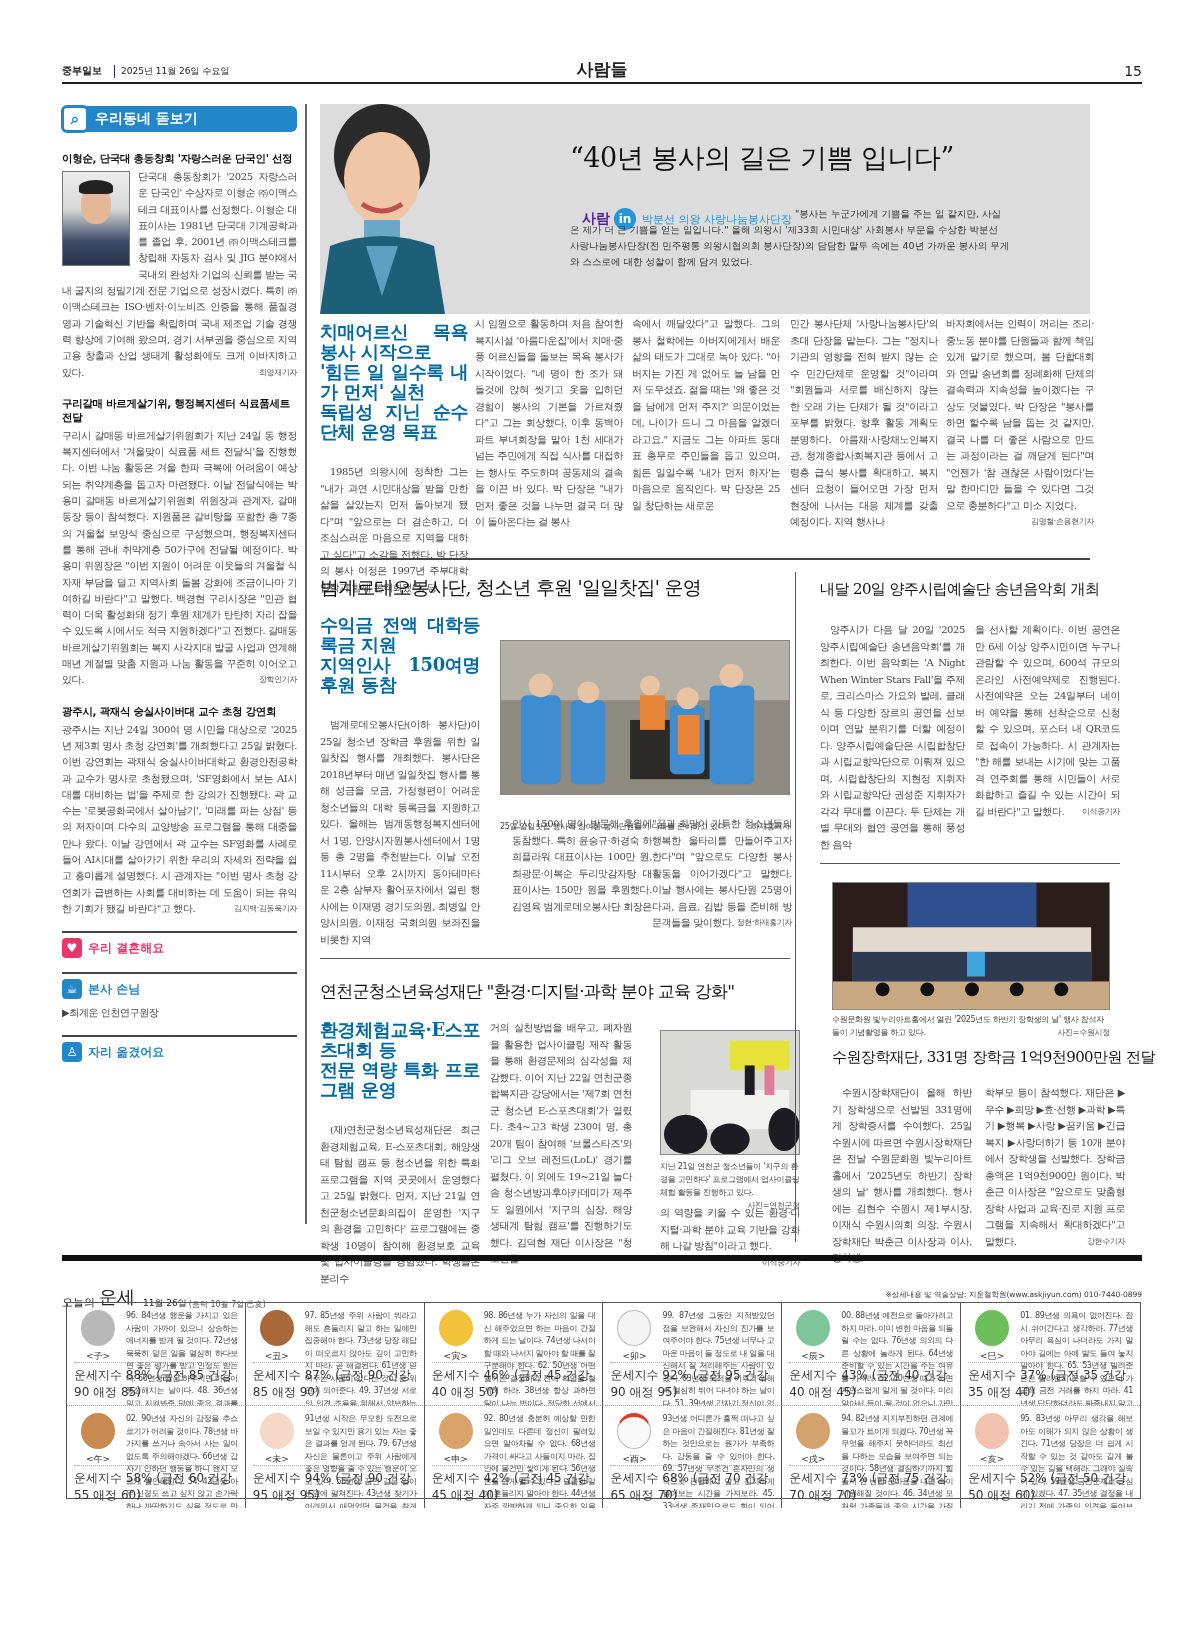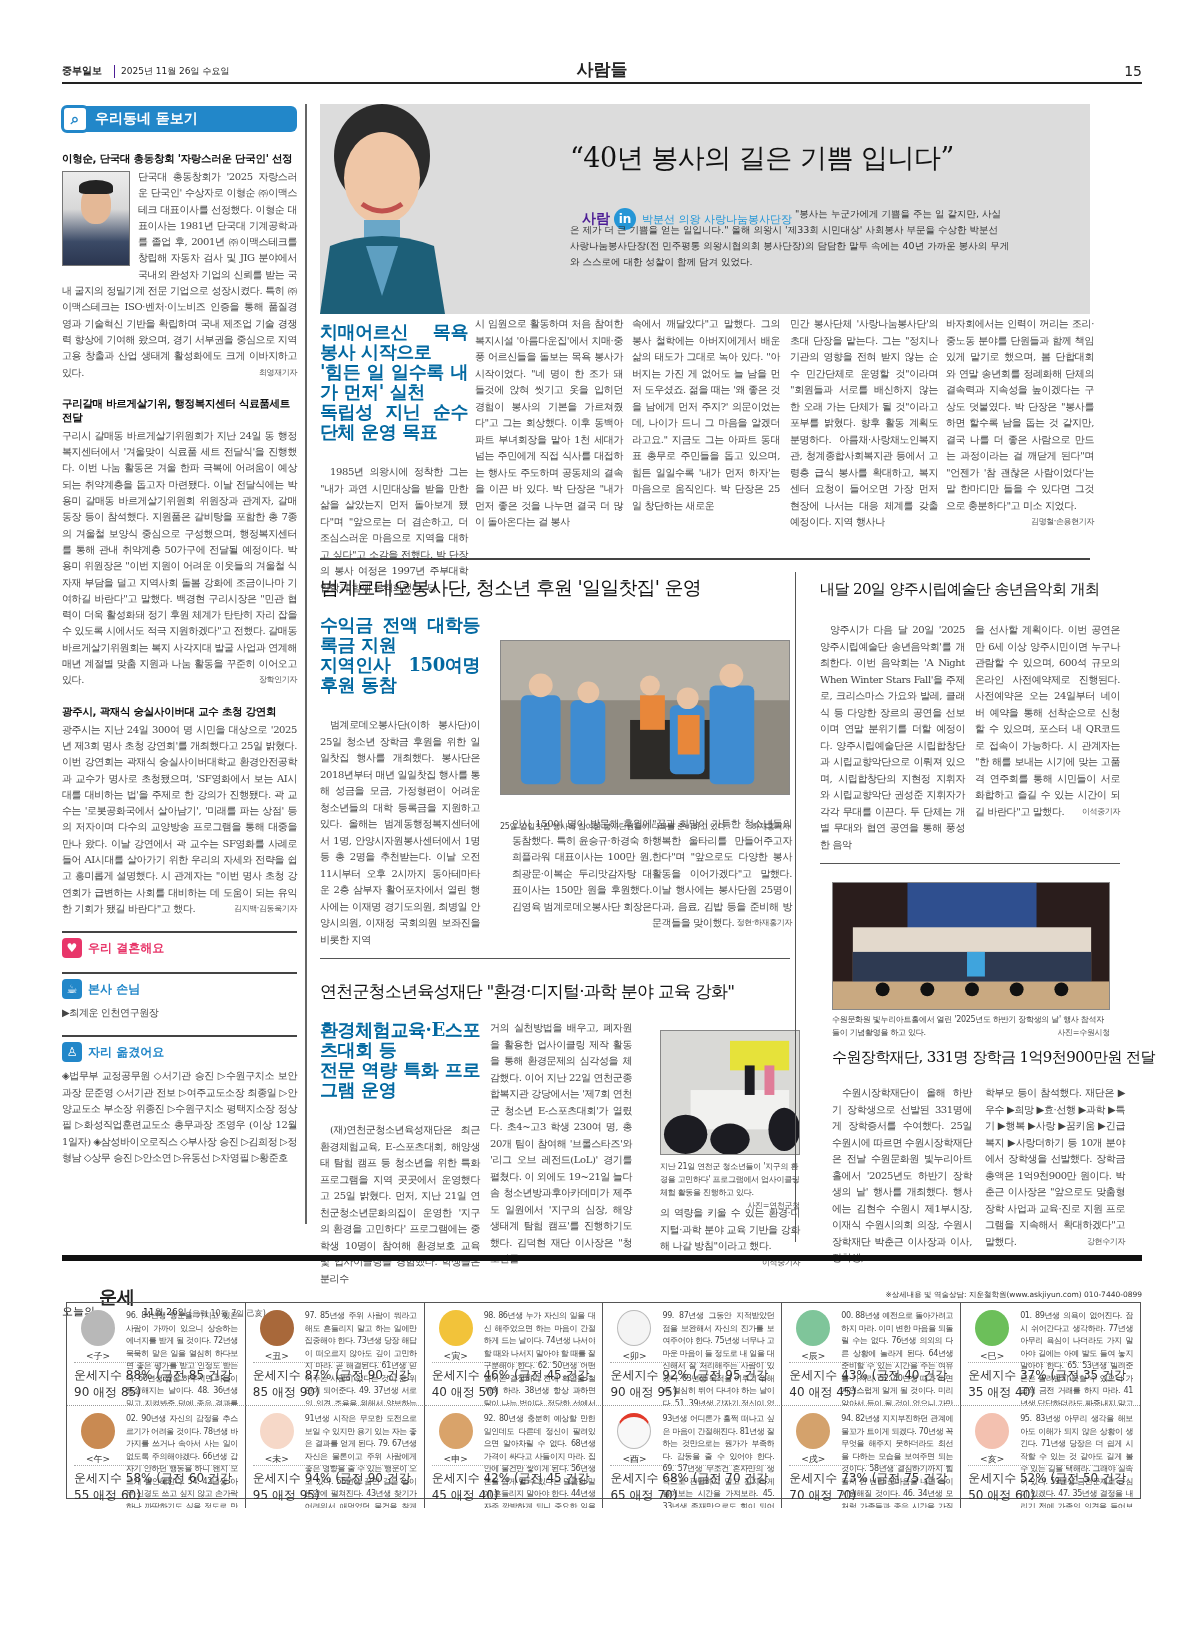--- a/index.html
+++ b/index.html
@@ -33,21 +33,21 @@
 .col{position:absolute;font-size:10px;line-height:16.5px;color:#444;text-align:justify;letter-spacing:-0.4px}
 .subhead{font-family:"DejaVu Serif",serif;font-weight:bold;font-size:18px;line-height:20px;color:#0369a1;letter-spacing:-0.4px}
 .rule{position:absolute;height:1px;background:#555}
 .hl{position:absolute;font-family:"DejaVu Serif",serif;font-size:19px;color:#111;letter-spacing:-0.8px}
 .hl-s{font-size:15px;letter-spacing:-0.6px}
 .ph{position:absolute;border:1px solid #888}
 .cap{position:absolute;font-family:"DejaVu Sans",sans-serif;font-size:8px;color:#444;line-height:13px;letter-spacing:-0.3px}
 .thick{left:62px;top:1255px;width:1080px;height:6px;background:#111}
 .fort-title{left:62px;top:1285px;display:flex;align-items:flex-end;font-family:"DejaVu Sans",sans-serif}
 .fort-title .a{font-size:11px}
-.fort-title .b{font-size:18px;font-weight:bold;margin:0 8px 10px 4px}
+.fort-title .b{font-size:18px;font-weight:normal;margin:0 8px 1px 4px}
 .fort-title .c{font-size:9px}
 .fort-title .d{font-size:8px;color:#555;margin-left:2px}
 .fort-note{right:58px;top:1290px;font-family:"DejaVu Sans",sans-serif;font-size:7.5px;color:#333}
 .grid{left:66px;top:1302px;width:1075px;height:197px;border:1px solid #555;display:grid;grid-template-columns:repeat(6,1fr);grid-template-rows:1fr 1fr}
 .cell{border-right:1px solid #555;padding:7px 7px 0 7px;position:relative;font-family:"DejaVu Sans",sans-serif}
 .cell:nth-child(6n){border-right:none}
 .cell.r1{border-bottom:1px dotted #999}
 .cell .animal{float:left;width:48px;height:64px;margin-right:4px;text-align:center}
 .cell .animal .face{width:34px;height:36px;border-radius:50%;margin:0 auto 4px}
 .cell .animal .zd{font-size:9px;color:#333}
@@ -103,21 +103,20 @@
   <div class="mini-head" style="color:#2287c9">
     <span class="mi" style="background:#2287c9">☕</span>
     <span>본사 손님</span>
   </div>
   <div class="txt">▶최계운 인천연구원장</div>
 
   <div class="mini-head" style="color:#2287c9">
     <span class="mi" style="background:#2287c9">♙</span>
     <span>자리 옮겼어요</span>
   </div>
-  <div class="txt">◈법무부 교정공무원 ◇서기관 승진 ▷수원구치소 보안과장 문준영 ◇서기관 전보 ▷여주교도소장 최종일 ▷안양교도소 부소장 위종진 ▷수원구치소 평택지소장 정상필 ▷화성직업훈련교도소 총무과장 조영우 (이상 12월 1일자) ◈삼성바이오로직스 ◇부사장 승진 ▷김희정 ▷정형남 ◇상무 승진 ▷안소연 ▷유동선 ▷차영필 ▷황준호</div>
 </div>
 <div class="abs vrule"></div>
 
 <div class="abs hero"></div>
 <svg class="abs hero-photo" viewBox="0 0 125 218">
   <ellipse cx="62" cy="60" rx="48" ry="52" fill="#2b2b2b"></ellipse>
   <ellipse cx="62" cy="82" rx="38" ry="46" fill="#efc6a6"></ellipse>
   <path d="M42 108 Q62 122 82 108" stroke="#c0504d" stroke-width="5" fill="none"></path>
   <rect x="44" y="124" width="36" height="30" fill="#6aa7c8"></rect>
   <path d="M0 218 L10 150 Q62 130 114 150 L125 218 Z" fill="#1d5f78"></path>

